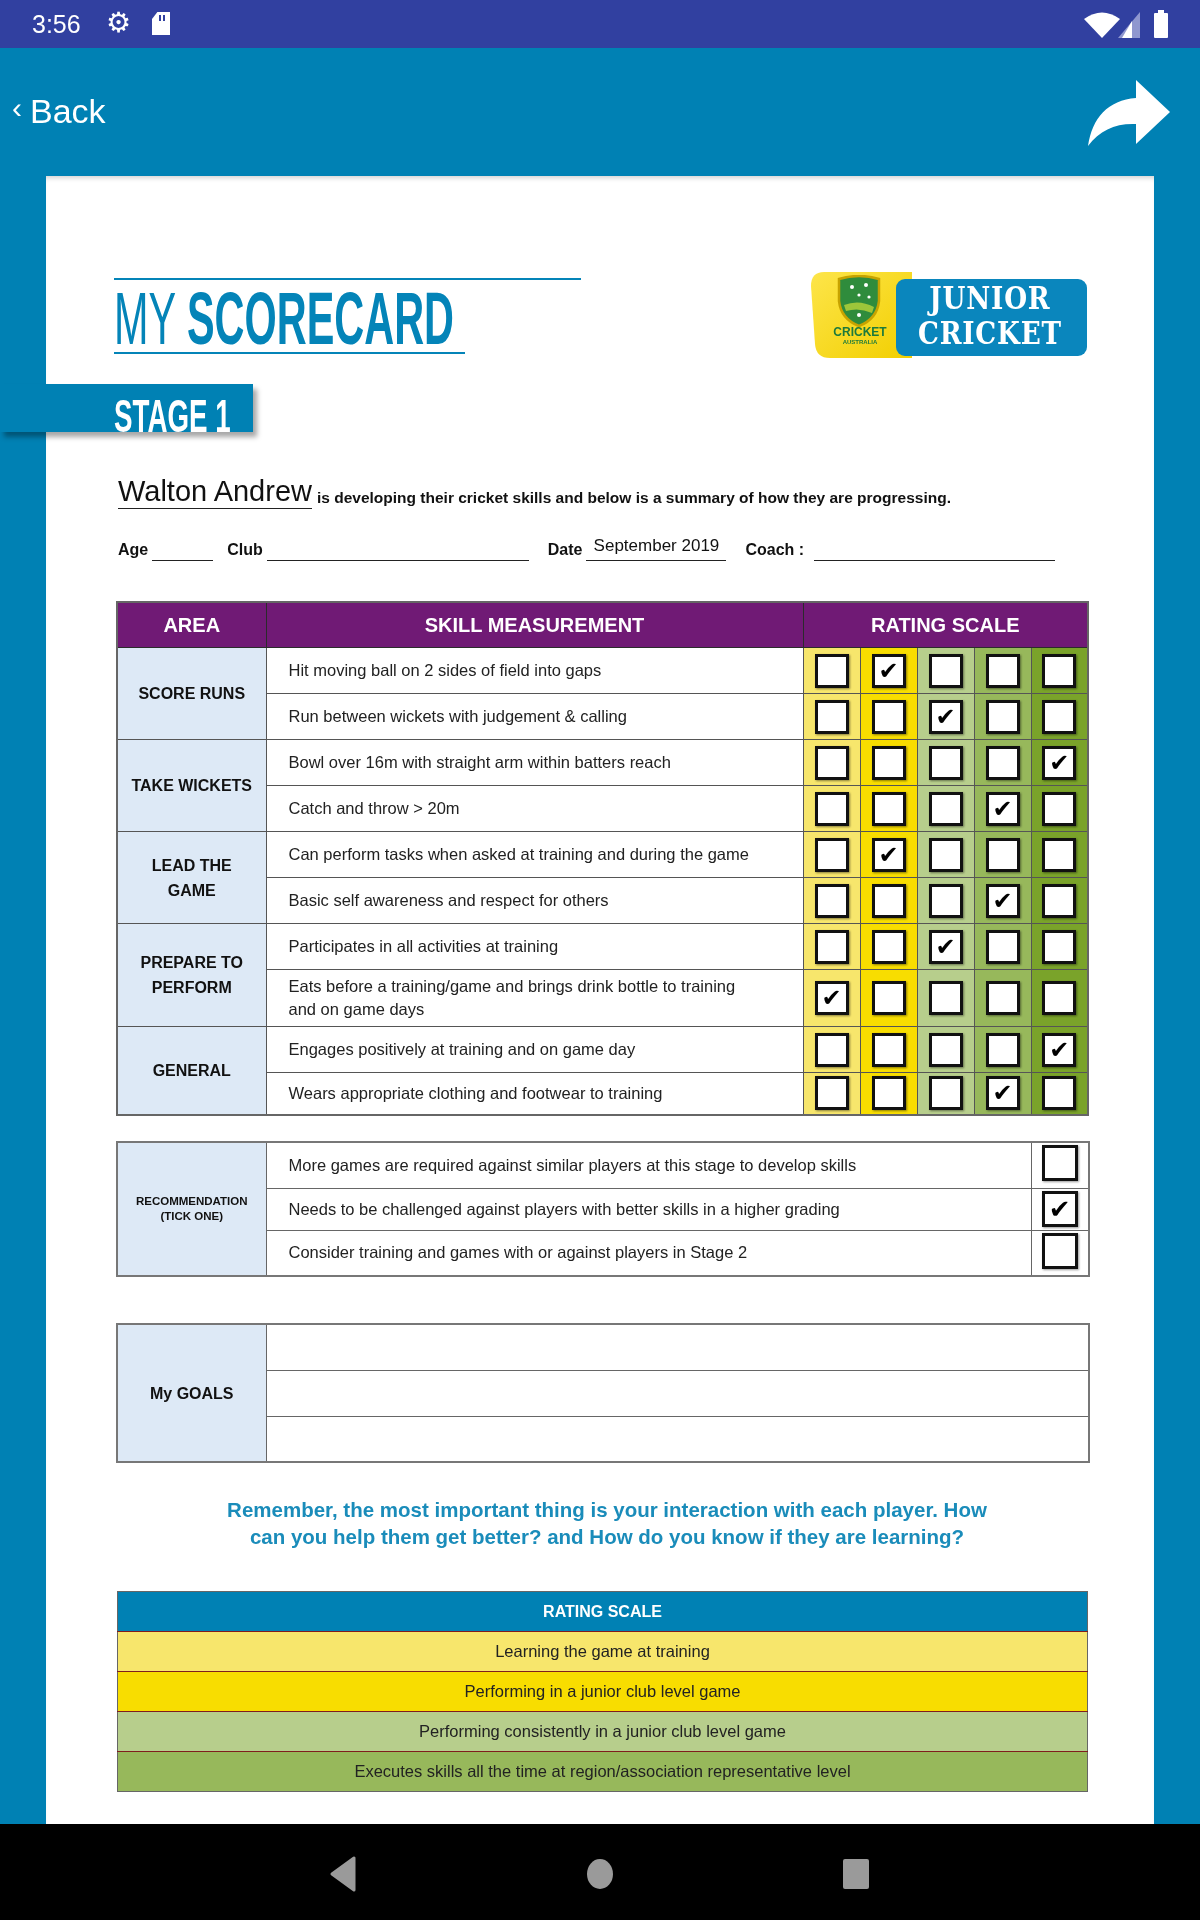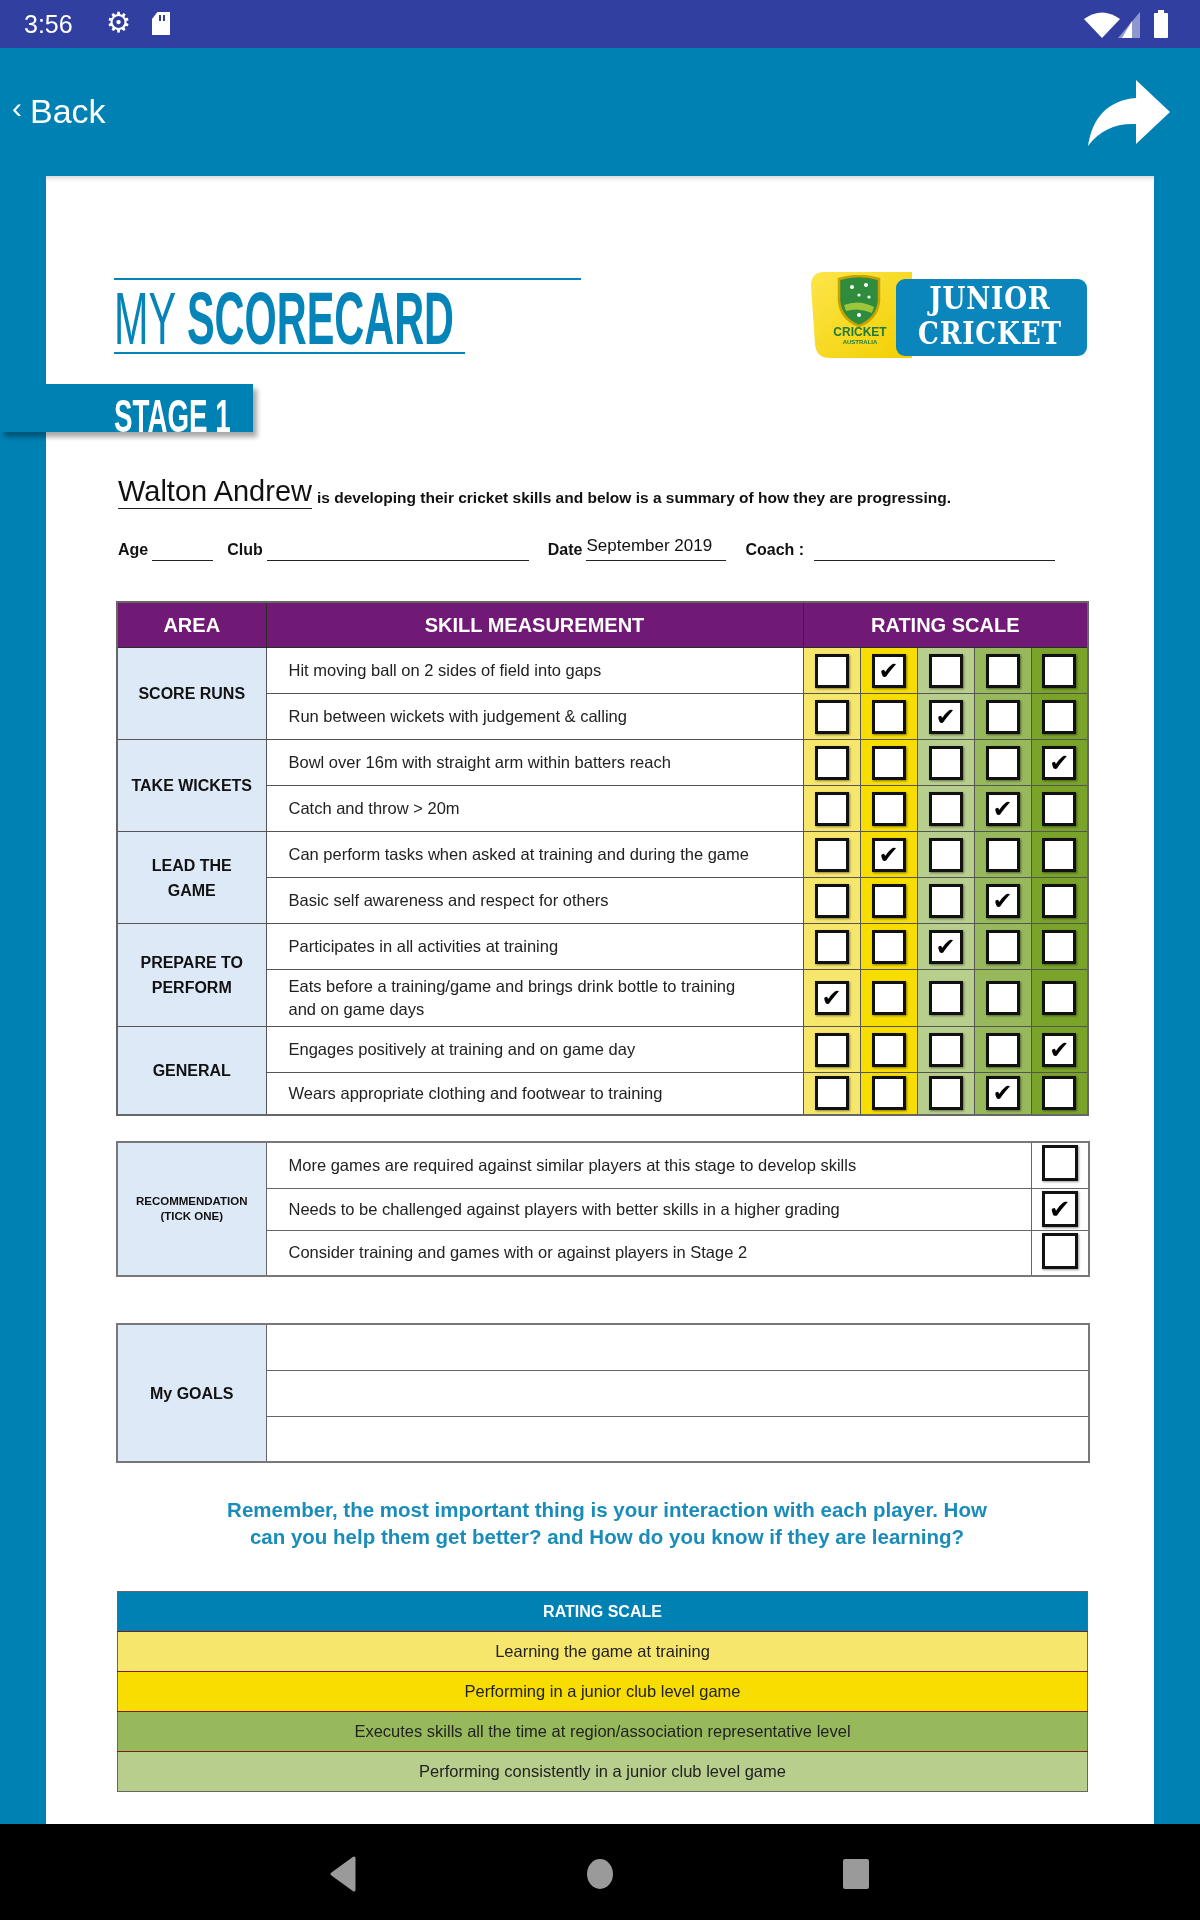--- a/index.html
+++ b/index.html
@@ -4,21 +4,21 @@
 <style>
   html, body { margin:0; padding:0; }
   body {
     width:1200px; height:1920px; position:relative; overflow:hidden;
     background:#0081b4; font-family:"Liberation Sans", sans-serif;
   }
   .abs { position:absolute; }
 
   
   .status-bar { left:0; top:0; width:1200px; height:48px; background:#3140a0; z-index:5; }
-  .status-time { left:24px; top:9px; color:#fff; font-size:25px; line-height:30px; }
+  .status-time { left:32px; top:9px; color:#fff; font-size:25px; line-height:30px; }
   .gear { left:106px; top:6px; color:#fff; font-size:28px; line-height:34px; }
   .sdcard { left:152px; top:12px; width:18px; height:23px; background:#fff;
             clip-path:polygon(30% 0,100% 0,100% 100%,0 100%,0 30%); }
   .sdcard i { position:absolute; top:3px; width:2px; height:6px; background:#3140a0; }
 
   
   .app-bar { left:0; top:48px; width:1200px; height:128px; background:#0081b4; z-index:4; }
   .back-btn { left:12px; top:38px; height:50px; color:#fff; display:flex; align-items:center; cursor:pointer; }
   .back-chev { font-size:30px; margin-right:8px; line-height:30px; position:relative; top:-3px; }
   .back-label { font-size:34px; line-height:50px; }
@@ -54,21 +54,21 @@
 
   
   .intro { left:118px; top:474px; white-space:nowrap; z-index:2; display:flex; align-items:flex-end; }
   .player-name { font-size:29px; line-height:34px; color:#111; border-bottom:1.5px solid #222; padding-bottom:0; }
   .intro-text { font-size:15.5px; font-weight:bold; color:#111; margin-left:5px; line-height:22px; }
 
   .fields { left:118px; top:536px; white-space:nowrap; z-index:2; display:flex; align-items:flex-end;
             font-size:16px; font-weight:bold; color:#111; }
   .fields .lbl { line-height:22px; }
   .fields .val { display:inline-block; border-bottom:1.5px solid #222; height:24px; margin-left:4px;
-                 font-weight:normal; font-size:17px; text-align:left; line-height:20px; }
+                 font-weight:normal; font-size:17px; text-align:center; line-height:20px; }
 
   
   table { border-collapse:collapse; table-layout:fixed; position:absolute; z-index:2; }
   td, th { padding:0; }
   .skills { left:116px; top:601px; width:973px; border:2px solid #666; }
   .skills th { background:#701a75; color:#fff; font-weight:bold; font-size:20px; height:44px;
                border:1px solid #2b2b2b; }
   .skills td { border:1px solid #555; }
   .area { background:#dde9f6; font-weight:bold; font-size:16px; text-align:center;
           padding:0 10px !important; color:#111; line-height:25px; }
@@ -357,24 +357,24 @@
       <tr>
     <th>RATING SCALE</th>
   </tr>
   <tr>
         <td class="c1">Learning the game at training</td>
       </tr>
   <tr>
         <td class="c2">Performing in a junior club level game</td>
       </tr>
   <tr>
-        <td class="c4">Executes skills all the time at region/association representative level</td>
+        <td class="c3">Performing consistently in a junior club level game</td>
       </tr>
   <tr>
-        <td class="c3">Performing consistently in a junior club level game</td>
+        <td class="c4">Executes skills all the time at region/association representative level</td>
       </tr>
 </tbody>
   </table>
 
 <div class="abs nav-bar">
   <svg class="nav-btn" style="left:324px" viewBox="0 0 40 40">
     <path d="M30 4 L30 36 L8 20 Z" fill="#9a9a9a" stroke="#9a9a9a" stroke-width="3" stroke-linejoin="round"></path>
   </svg>
   <svg class="nav-btn" style="left:580px" viewBox="0 0 40 40">
     <ellipse cx="20" cy="20" rx="13" ry="15" fill="#9a9a9a"></ellipse>

